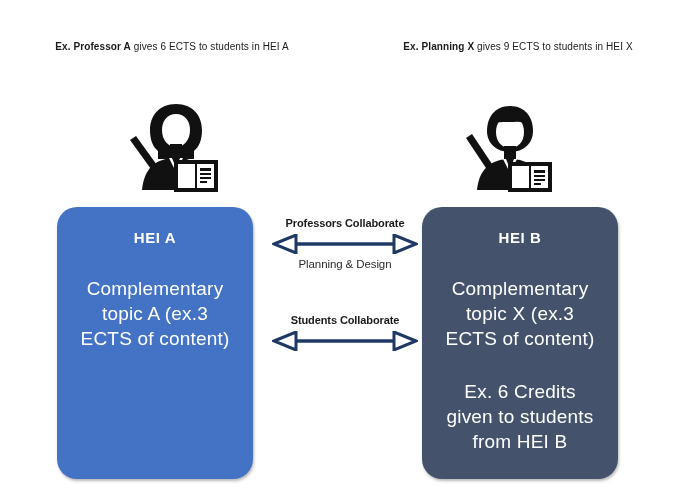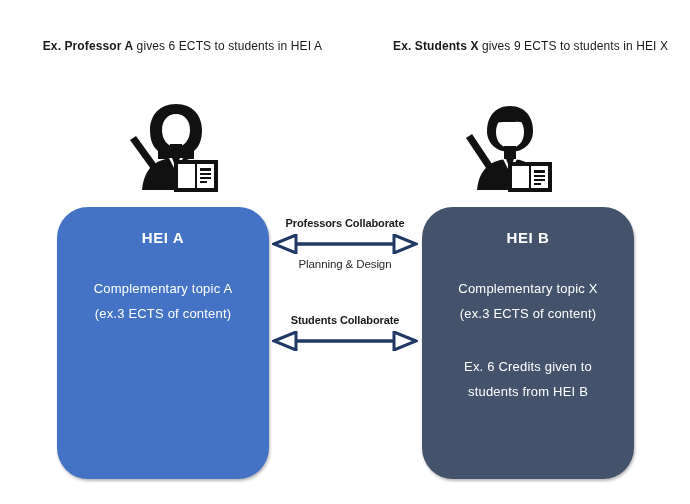--- a/index.html
+++ b/index.html
@@ -19,22 +19,22 @@
   .canvas {
     position: absolute;
     inset: 0;
   }
 
   
   .heading {
     position: absolute;
     top: 34px;
     width: 300px;
-    text-align: right;
-    font-size: 12px;
+    text-align: center;
+    font-size: 10px;
     line-height: 25px;
     color: #1a1a1a;
     letter-spacing: 0.1px;
   }
   .heading .strong {
     font-weight: bold;
   }
   #heading-left  { left: 22px; }
   #heading-right { left: 368px; }
 
@@ -46,23 +46,23 @@
     height: 92px;
   }
   #prof-icon-left  { left: 128px; }
   #prof-icon-right { left: 460px; }
   .prof-icon svg { display: block; width: 100%; height: 100%; }
 
   
   .hei-box {
     position: absolute;
     top: 207px;
-    width: 212px;
+    width: 196px;
     height: 272px;
-    border-radius: 31px;
+    border-radius: 20px;
     box-sizing: border-box;
     padding: 16px 14px 10px 14px;
     color: #ffffff;
     text-align: center;
     box-shadow: 1px 2px 3px rgba(0,0,0,0.28);
   }
   #hei-box-left {
     left: 57px;
     background: #4472C4;
   }
@@ -70,21 +70,21 @@
     left: 422px;
     background: #44536B;
   }
   .hei-title {
     font-size: 15px;
     font-weight: bold;
     letter-spacing: 0.6px;
     margin: 6px 0 0 0;
   }
   .hei-para {
-    font-size: 13px;
+    font-size: 19px;
     line-height: 25px;
     font-weight: 300;
     letter-spacing: 0.2px;
     margin: 4px;
     padding: 0 4px;
   }
   .hei-para.first { margin-top: 30px; }
   .hei-para.second { margin-top: 28px; }
 
   
@@ -121,21 +121,21 @@
 </head>
 <body>
 
 <div class="canvas">
 
   <div class="heading" id="heading-left">
     <span class="strong">Ex. Professor A</span><span> gives 6 ECTS to students in HEI A</span>
   </div>
 
   <div class="heading" id="heading-right">
-    <span class="strong">Ex. Students X</span><span> gives 9 ECTS to students in HEI X</span>
+    <span class="strong">Ex. Planning X</span><span> gives 9 ECTS to students in HEI X</span>
   </div>
 
   <div class="prof-icon" id="prof-icon-left">
     <svg viewBox="0 0 96 92" xmlns="http://www.w3.org/2000/svg">
       <g fill="#111111">
 
         <path d="M2 38 L8 34 L34 70 L28 74 Z"></path>
         <circle cx="31" cy="74" r="5"></circle>
 
         <path d="M48 2 C31 2 22 14 22 28 C22 38 25 45 30 49 L30 57 L66 57 L66 49 C71 45 74 38 74 28 C74 14 65 2 48 2 Z"></path>

